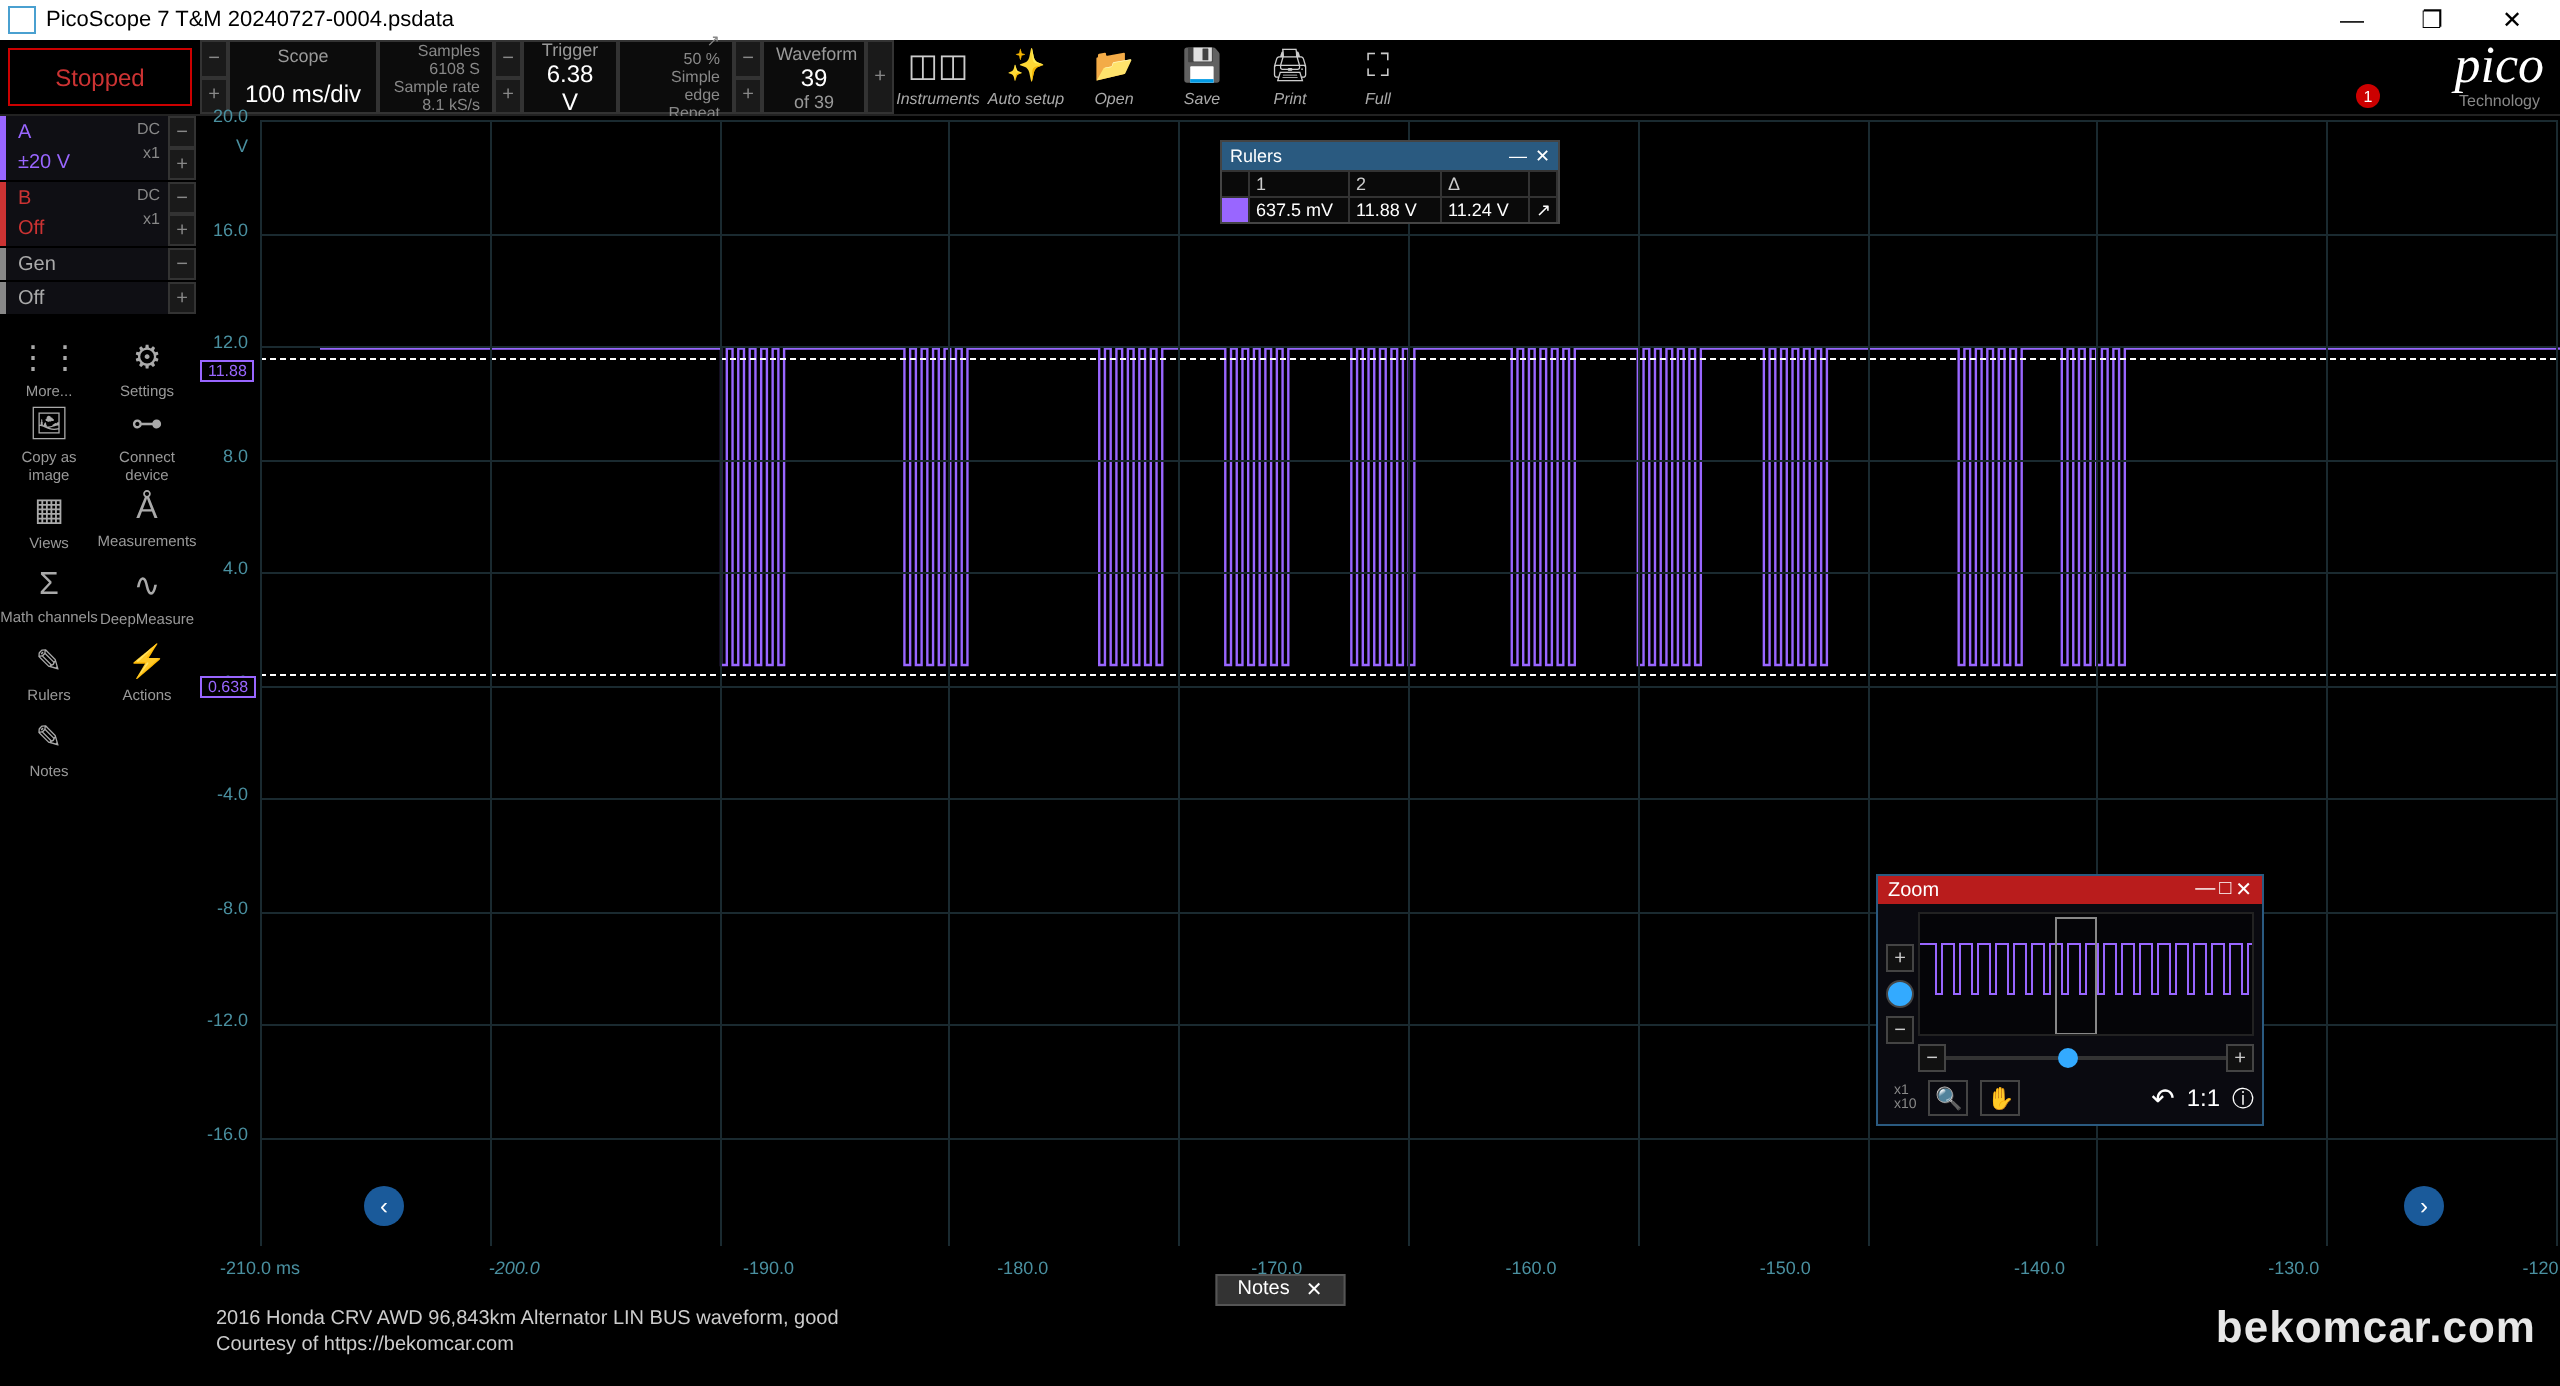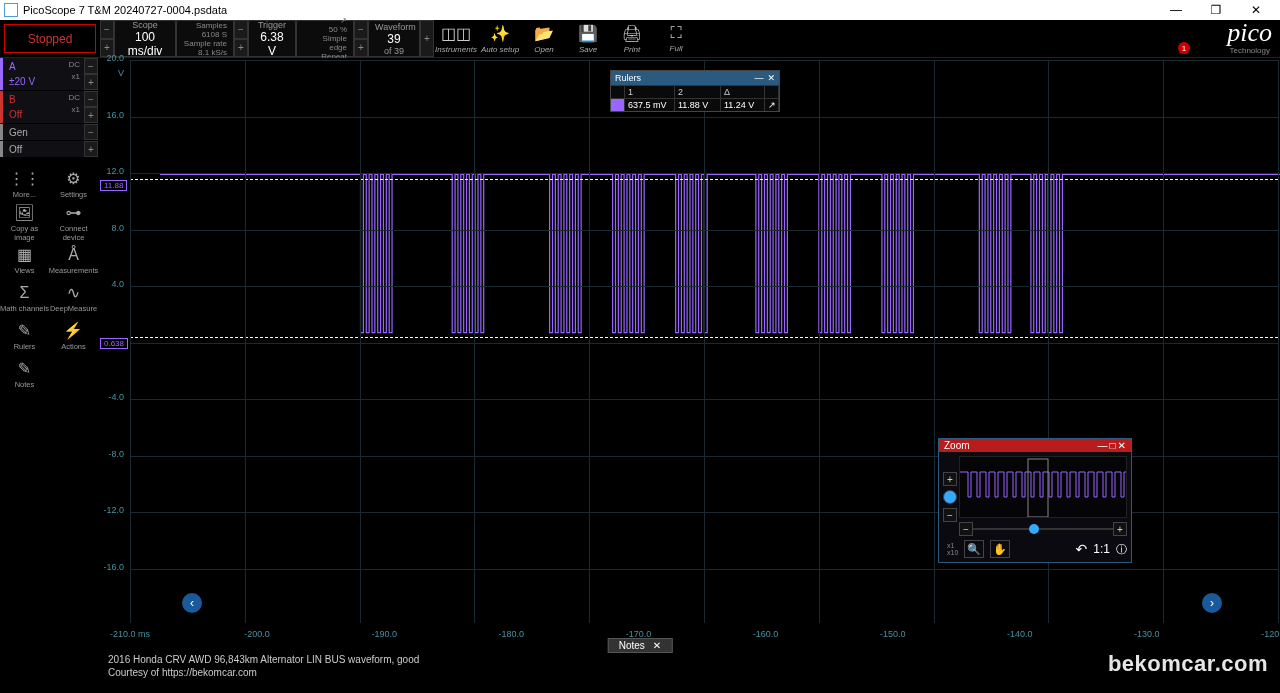--- a/index.html
+++ b/index.html
@@ -13,21 +13,21 @@
   
   
   .toolbar-row { height: 38px; background: #000; display: flex; align-items: stretch; border-bottom: 1px solid #222; }
   .stopped-btn { width: 92px; margin: 4px; background: #000; border: 1px solid #cc0000; color: #cc3333; display: flex; align-items: center; justify-content: center; font-size: 12px; cursor: pointer; }
   .pm-btns { display: flex; flex-direction: column; width: 14px; }
   .pm { flex: 1; border: 1px solid #333; background: #1a1a1a; color: #888; display: flex; align-items: center; justify-content: center; font-size: 10px; cursor: pointer; }
   .block { border: 1px solid #333; background: #0c0c0c; display: flex; flex-direction: column; justify-content: center; padding: 2px 6px; position: relative; }
   .block .lab { color: #999; font-size: 9px; text-align: center; }
   .block .val { color: #fff; font-size: 12px; text-align: center; }
   .block .rtxt { color: #888; font-size: 8px; text-align: right; }
-  .scope-block { width: 62px; }
+  .scope-block { width: 75px; justify-content: space-between; }
   .samples-block { width: 58px; }
   .trigger-block { width: 48px; }
   .trig2-block { width: 58px; }
   .wave-block { width: 52px; }
   
   .icon-btn { width: 44px; display: flex; flex-direction: column; align-items: center; justify-content: center; cursor: pointer; }
   .icon-btn .glyph { font-size: 16px; color: #ccc; }
   .icon-btn .lbl { font-size: 8px; color: #aaa; margin-top: 2px; font-style: italic; }
   
   .logo { position: absolute; right: 8px; top: 18px; font-family: Georgia, serif; font-style: italic; font-size: 26px; color: #fff; }
@@ -400,21 +400,21 @@
       <div style="flex:1"></div>
       <span style="font-size:14px">↶</span>
       <span class="z-ratio">1:1</span>
       <span>ⓘ</span>
     </div>
   </div>
 </div>
 
 <div class="x-axis" id="xaxis">
     <div class="x-tick" style="left: 0%;">-210.0 ms</div>
-    <div class="x-tick" style="left: 11.1111%;">-200.0</div>
+    <div class="x-tick" style="left: 11.1111%; font-style: italic;">-200.0</div>
     <div class="x-tick" style="left: 22.2222%;">-190.0</div>
     <div class="x-tick" style="left: 33.3333%;">-180.0</div>
     <div class="x-tick" style="left: 44.4444%;">-170.0</div>
     <div class="x-tick" style="left: 55.5556%;">-160.0</div>
     <div class="x-tick" style="left: 66.6667%;">-150.0</div>
     <div class="x-tick" style="left: 77.7778%;">-140.0</div>
     <div class="x-tick" style="left: 88.8889%;">-130.0</div>
     <div class="x-tick" style="left: 100%;">-120.0</div>
   </div>
 

